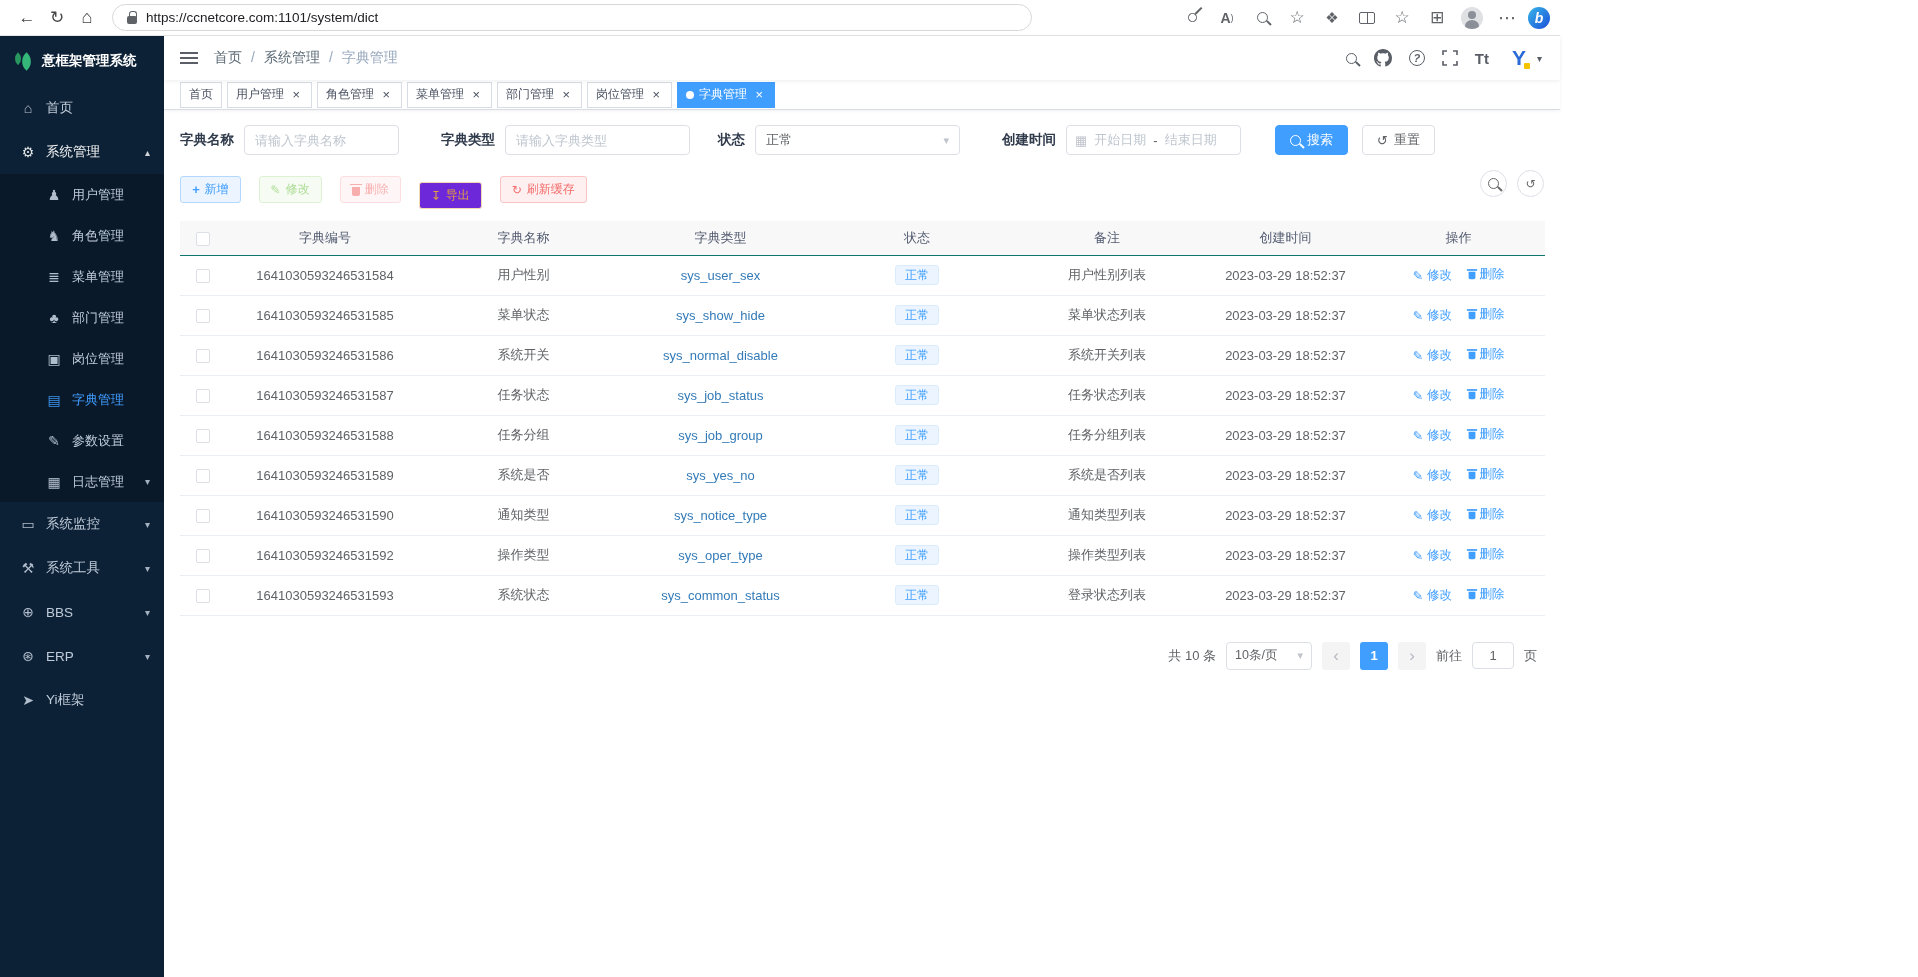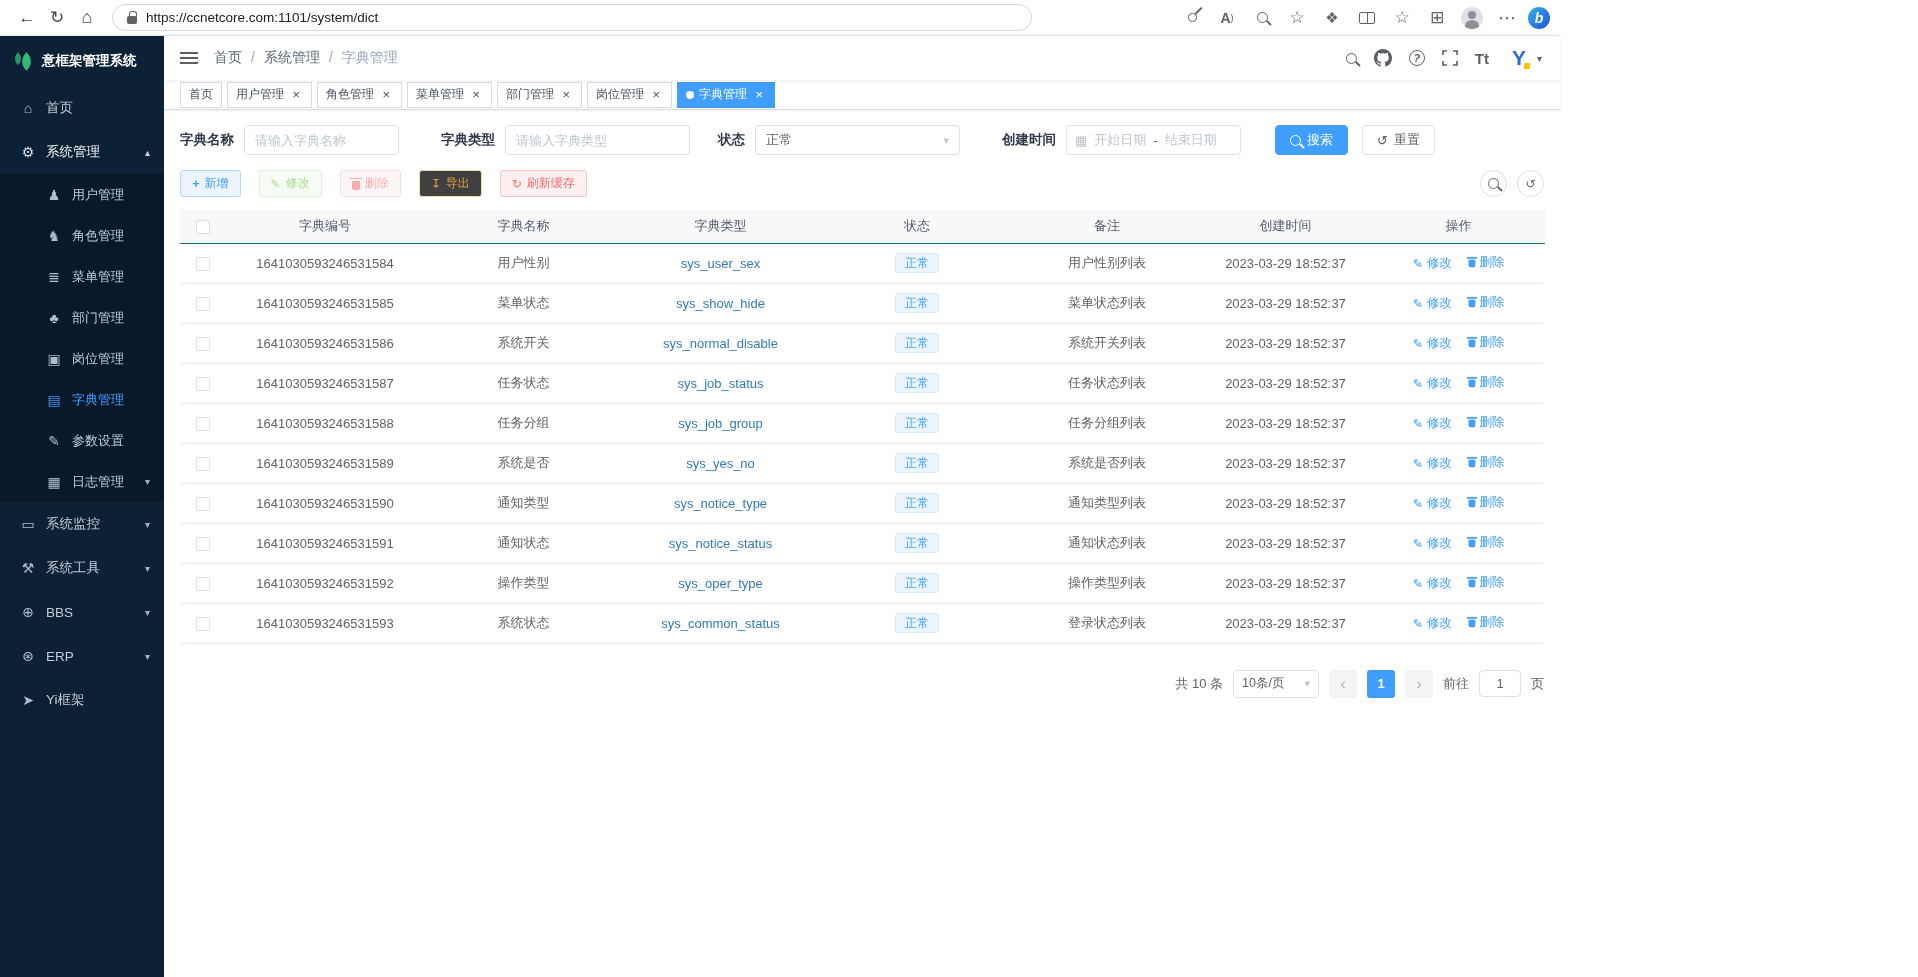--- a/index.html
+++ b/index.html
@@ -98,21 +98,21 @@
   .btn.primary { background:#409eff; color:#fff; border-color:#409eff; margin-right:14px; }
   .btn.plainb { background:#fff; color:#606266; border-color:#dcdfe6; }
   .g-reset::before { content:"↺"; }
 
   
   .toolbar { display:flex; align-items:center; padding:13px 16px 0; position:relative; }
   .tbtn { height:27px; border-radius:3px; font-size:12px; display:inline-flex; align-items:center; gap:5px; padding:0 11px; cursor:pointer; margin-right:18px; font-family:inherit; border:1px solid; }
   .tb-primary { color:#409eff; background:#ecf5ff; border-color:#b3d8ff; }
   .tb-success { color:#67c23a; background:#f0f9eb; border-color:#c2e7b0; }
   .tb-danger  { color:#f56c6c; background:#fef0f0; border-color:#fbc4c4; }
-  .tb-warning { color:#e6a23c; background:#404040; border-color:#f5dab1; }
+  .tb-warning { color:#e6a23c; background:#6d28d9; border-color:#f5dab1;margin-top:12px; }
   .disabled { opacity:.55; cursor:not-allowed; }
   .g-plus::before { content:"+"; font-weight:bold; font-size:13px; }
   .g-edit::before { content:"✎"; }
   .g-down::before { content:"↧"; }
   .g-refresh2::before { content:"↻"; }
   .i-trash { display:inline-block; width:8px; height:9px; background:currentColor; border-radius:0 0 2px 2px; position:relative; margin-top:3px; }
   .i-trash::before { content:""; position:absolute; top:-3px; left:-2px; width:12px; height:1.8px; background:currentColor; }
   .tb-right { position:absolute; right:16px; top:13px; display:flex; gap:10px; }
   .circle-btn { width:27px; height:27px; border-radius:50%; border:1px solid #dcdfe6; display:inline-flex; align-items:center; justify-content:center; color:#666; background:#fff; cursor:pointer; font-size:12px; }
 
@@ -121,21 +121,21 @@
   table { width:100%; border-collapse:collapse; table-layout:fixed; }
   thead th { background:#f8f8f9; height:34px; font-size:13px; color:#515a6e; font-weight:normal; text-align:center; border-bottom:1px solid #0f766e; }
   tbody td { height:40px; text-align:center; font-size:13px; color:#606266; border-bottom:1px solid #ebeef5; overflow:hidden; white-space:nowrap; padding:0 4px; }
   .cb { display:inline-block; width:14px; height:14px; border:1px solid #dcdfe6; border-radius:2px; background:#fff; vertical-align:middle; cursor:pointer; }
   .tlink { color:#337ab7; cursor:pointer; text-decoration:none; }
   .tag-normal { display:inline-block; height:20px; line-height:19px; padding:0 9px; border-radius:3px; font-size:12px; background:#ecf5ff; color:#409eff; border:1px solid #d9ecff; }
   .ops .op { color:#409eff; font-size:12.5px; cursor:pointer; display:inline-flex; align-items:center; gap:4px; margin:0 6px; text-decoration:none; }
   .ops .op .i-trash { transform:scale(.85); }
 
   
-  .pager { display:flex; align-items:center; justify-content:flex-end; padding:26px 16px 0; gap:10px; font-size:13px; color:#606266; }
+  .pager { display:flex; align-items:center; justify-content:flex-end; padding:26px 23px 0; gap:10px; font-size:13px; color:#606266; }
   .psize { width:86px; height:28px; border:1px solid #dcdfe6; border-radius:4px; display:flex; align-items:center; justify-content:space-between; padding:0 8px; font-size:12.5px; cursor:pointer; }
   .pbtn { min-width:28px; height:28px; border-radius:3px; background:#f4f4f5; color:#b4b9c0; display:inline-flex; align-items:center; justify-content:center; cursor:pointer; }
   .pbtn.active { background:#409eff; color:#fff; font-weight:bold; font-size:13px; }
   .g-prev::before { content:"‹"; font-size:17px; }
   .g-next::before { content:"›"; font-size:17px; }
   .pinput { width:42px; height:27px; border:1px solid #dcdfe6; border-radius:4px; text-align:center; font-size:13px; color:#606266; outline:none; font-family:inherit; }
 </style>
 </head>
 <body>
 
@@ -575,39 +575,20 @@
                     <i class="g-edit"></i>
                     <span>修改</span>
                   </a>
                   <a class="op">
                     <i class="i-trash"></i>
                     <span>删除</span>
                   </a>
                 </td>
               </tr>
 
-              <tr>
-                <td><span class="cb"></span></td>
-                <td>1641030593246531591</td>
-                <td>通知状态</td>
-                <td><a class="tlink">sys_notice_status</a></td>
-                <td><span class="tag-normal">正常</span></td>
-                <td>通知状态列表</td>
-                <td>2023-03-29 18:52:37</td>
-                <td class="ops">
-                  <a class="op">
-                    <i class="g-edit"></i>
-                    <span>修改</span>
-                  </a>
-                  <a class="op">
-                    <i class="i-trash"></i>
-                    <span>删除</span>
-                  </a>
-                </td>
-              </tr>
 
               <tr>
                 <td><span class="cb"></span></td>
                 <td>1641030593246531592</td>
                 <td>操作类型</td>
                 <td><a class="tlink">sys_oper_type</a></td>
                 <td><span class="tag-normal">正常</span></td>
                 <td>操作类型列表</td>
                 <td>2023-03-29 18:52:37</td>
                 <td class="ops">

